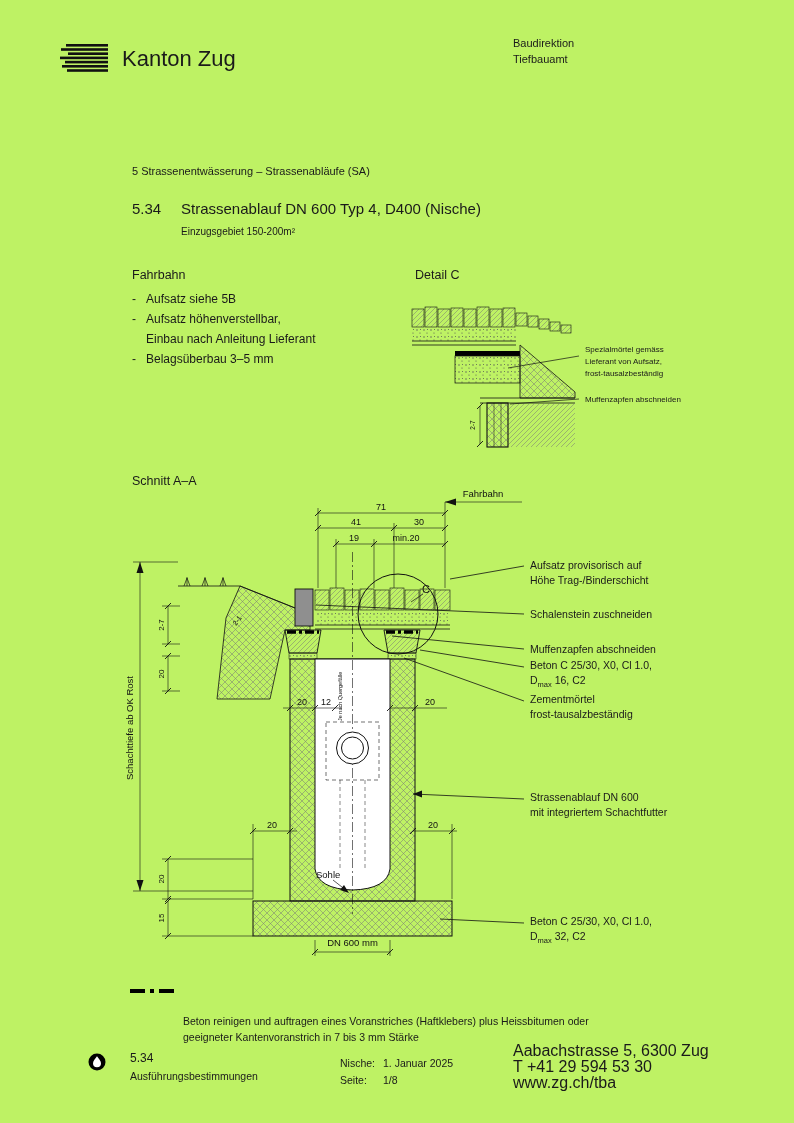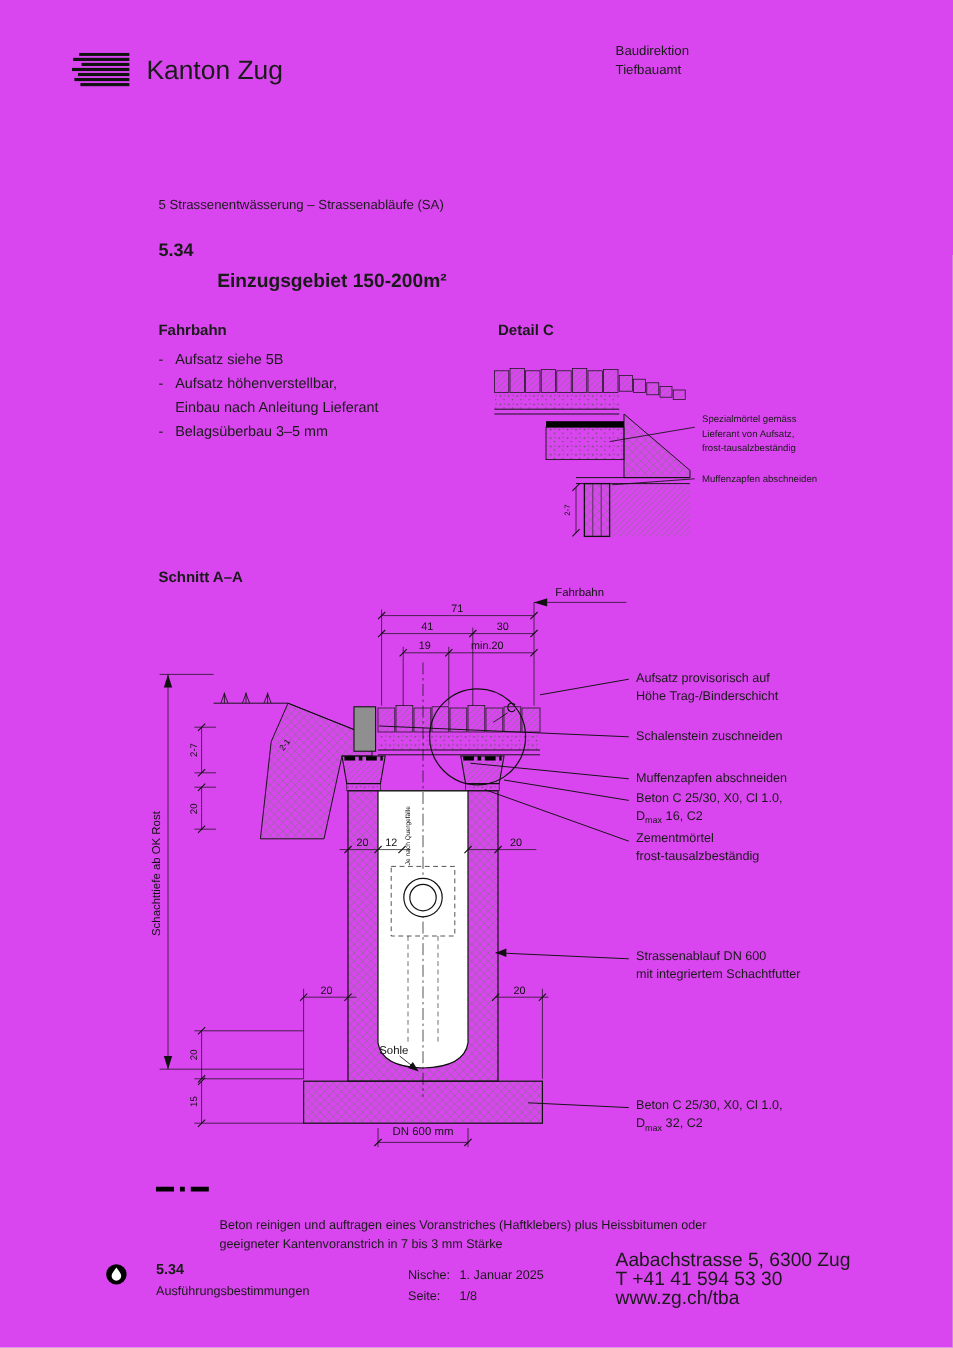--- a/index.html
+++ b/index.html
@@ -1,20 +1,20 @@
 <!DOCTYPE html>
 <html><head>
 <meta charset="utf-8">
 <style>
   *{margin:0;padding:0;box-sizing:border-box}
   html,body{background:#d8d8d8}
   body{font-family:"Liberation Sans",sans-serif;color:#1a1a1a}
-  .page{position:relative;width:794px;height:1123px;background:#d946ef;margin:0 auto;overflow:hidden}
+  .page{position:relative;width:794px;height:1123px;background:#bef264;margin:0 auto;overflow:hidden}
   .abs{position:absolute}
-  .b{font-weight:bold}
+  .b{font-weight:normal}
   svg{display:block}
   svg text{font-family:"Liberation Sans",sans-serif;fill:#111}
   .ann{position:absolute;left:410px;width:196px;font-size:10.5px;line-height:15px}
   .annS{position:absolute;left:177px;width:132px;font-size:8px;line-height:12px}
   .sub{font-size:7.5px;vertical-align:sub}
   .listrow{position:absolute;font-size:12px;line-height:20px}
 </style>
 </head>
 <body>
 
@@ -49,21 +49,22 @@
   </svg>
   <div class="abs" style="left:122px;top:46px;font-size:22px">Kanton Zug</div>
   <div class="abs" style="left:513px;top:35px;font-size:11px;line-height:16px">
     <div>Baudirektion</div>
     <div>Tiefbauamt</div>
   </div>
 
   <div class="abs" style="left:132px;top:165px;font-size:11px">5 Strassenentwässerung – Strassenabläufe (SA)</div>
 
   <div class="abs b" style="left:132px;top:200px;font-size:15px">5.34</div>
-  <div class="abs b" style="left:181px;top:226px;font-size:16px">Einzugsgebiet 150-200m²</div>
+  <div class="abs b" style="left:181px;top:200px;font-size:15px">Strassenablauf DN 600 Typ 4, D400 (Nische)</div>
+  <div class="abs b" style="left:181px;top:226px;font-size:10px">Einzugsgebiet 150-200m²</div>
 
   <div class="abs b" style="left:132px;top:268px;font-size:12.5px">Fahrbahn</div>
   <div class="listrow" style="left:132px;top:289px"><span>-</span></div>
   <div class="listrow" style="left:146px;top:289px">Aufsatz siehe 5B</div>
   <div class="listrow" style="left:132px;top:309px"><span>-</span></div>
   <div class="listrow" style="left:146px;top:309px">Aufsatz höhenverstellbar,</div>
   <div class="listrow" style="left:146px;top:329px">Einbau nach Anleitung Lieferant</div>
   <div class="listrow" style="left:132px;top:349px"><span>-</span></div>
   <div class="listrow" style="left:146px;top:349px">Belagsüberbau 3–5 mm</div>
 
@@ -272,17 +273,17 @@
     <path d="M9,3.2 C10.6,5.8 13,7.9 13,10.3 A4,4 0 0 1 5,10.3 C5,7.9 7.4,5.8 9,3.2 Z" fill="#fff"></path>
   </svg>
   <div class="abs b" style="left:130px;top:1051px;font-size:12px">5.34</div>
   <div class="abs" style="left:130px;top:1070px;font-size:10.5px">Ausführungsbestimmungen</div>
   <div class="abs" style="left:340px;top:1057px;font-size:10.5px">Nische:</div>
   <div class="abs" style="left:383px;top:1057px;font-size:10.5px">1. Januar 2025</div>
   <div class="abs" style="left:340px;top:1074px;font-size:10.5px">Seite:</div>
   <div class="abs" style="left:383px;top:1074px;font-size:10.5px">1/8</div>
   <div class="abs" style="left:513px;top:1043px;font-size:16px;line-height:16px">
     <div>Aabachstrasse 5, 6300 Zug</div>
-    <div>T +41 41 594 53 30</div>
+    <div>T +41 29 594 53 30</div>
     <div>www.zg.ch/tba</div>
   </div>
 
 </div>
 
 </body></html>

